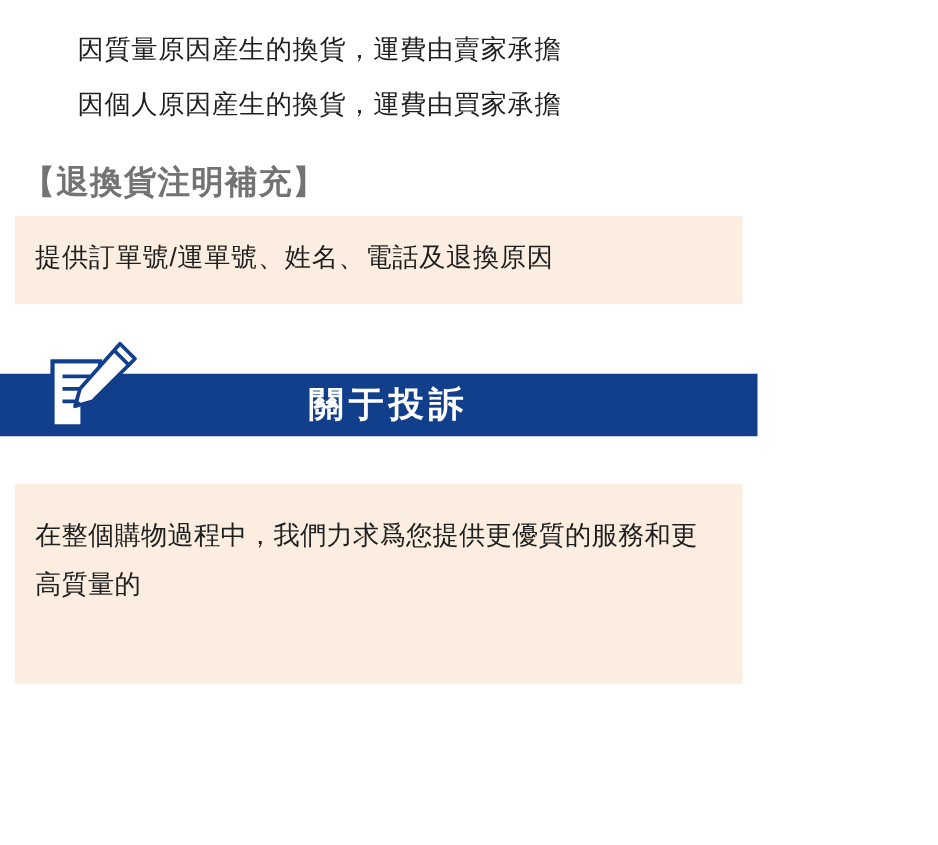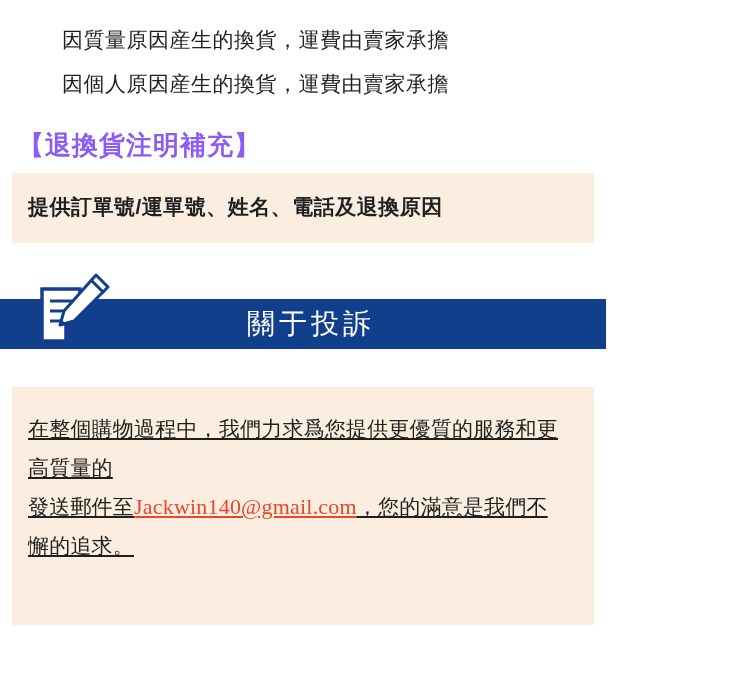--- a/index.html
+++ b/index.html
@@ -29,40 +29,39 @@
     line-height: 44px;
     color: #1f1f1f;
     padding-left: 62px;
     letter-spacing: 0.5px;
   }
 
   
   .bracket-heading {
     font-size: 26px;
     font-weight: bold;
-    color: #8b5cf6;
+    color: #737373;
     padding-left: 18px;
     margin-top: 22px;
     margin-bottom: 10px;
     letter-spacing: 1px;
   }
 
   
   .note-block {
     background: #fbeee0;
     margin: 0 12px;
     padding: 14px 0 16px 0;
   }
   .note-line {
     font-size: 21px;
     line-height: 40px;
     color: #1f1f1f;
     padding-left: 16px;
     letter-spacing: 0.5px;
-    font-weight: bold;
   }
 
   
   .banner-wrap {
     position: relative;
     margin-top: 48px;
     height: 62px;
   }
   .banner-bar {
     position: absolute;
@@ -75,21 +74,21 @@
   .banner-title {
     position: absolute;
     left: 0;
     right: 0;
     top: 8px;
     height: 50px;
     line-height: 50px;
     text-align: center;
     color: #ffffff;
     font-size: 28px;
-    font-weight: normal;
+    font-weight: bold;
     letter-spacing: 4px;
     padding-left: 16px;
   }
   .banner-icon {
     position: absolute;
     left: 36px;
     top: -18px;
     width: 76px;
     height: 78px;
   }
@@ -101,37 +100,36 @@
     margin: 34px 12px 0 12px;
     padding: 22px 0 60px 0;
   }
   .para-line {
     font-size: 21px;
     line-height: 39px;
     color: #1f1f1f;
     padding-left: 16px;
     padding-right: 28px;
     letter-spacing: 0.2px;
-    text-decoration: underline;
   }
   .email {
     color: #e8472a;
     text-decoration: underline;
     font-family: "Liberation Serif", serif;
     font-size: 22px;
   }
 </style>
 </head>
 <body>
 
 <div class="page">
 
   <div class="top-lines">
     <div class="top-line">因質量原因産生的換貨，運費由賣家承擔</div>
-    <div class="top-line">因個人原因産生的換貨，運費由賣家承擔</div>
+    <div class="top-line">因個人原因産生的換貨，運費由買家承擔</div>
   </div>
 
   <div class="bracket-heading">【退換貨注明補充】</div>
 
   <div class="note-block">
     <div class="note-line">提供訂單號/運單號、姓名、電話及退換原因</div>
   </div>
 
   <div class="banner-wrap">
     <div class="banner-bar"></div>
@@ -145,18 +143,15 @@
         <line x1="14" y1="48" x2="24" y2="48" stroke="#123f8c" stroke-width="3"></line>
         <path d="M60 2 L72 14 L38 48 L24 52 L28 38 Z" fill="#ffffff" stroke="#123f8c" stroke-width="3" stroke-linejoin="round"></path>
         <line x1="56" y1="8" x2="68" y2="20" stroke="#123f8c" stroke-width="3"></line>
         <path d="M24 52 L29 50 L26 47 Z" fill="#123f8c"></path>
       </svg>
     </div>
   </div>
 
   <div class="para-block">
     <div class="para-line">在整個購物過程中，我們力求爲您提供更優質的服務和更高質量的</div>
-    <div class="para-line">
-      <span>發送郵件至</span><span class="email">Jackwin140@gmail.com</span><span>，您的滿意是我們不懈的追求。</span>
-    </div>
   </div>
 
 </div>
 
 </body></html>

